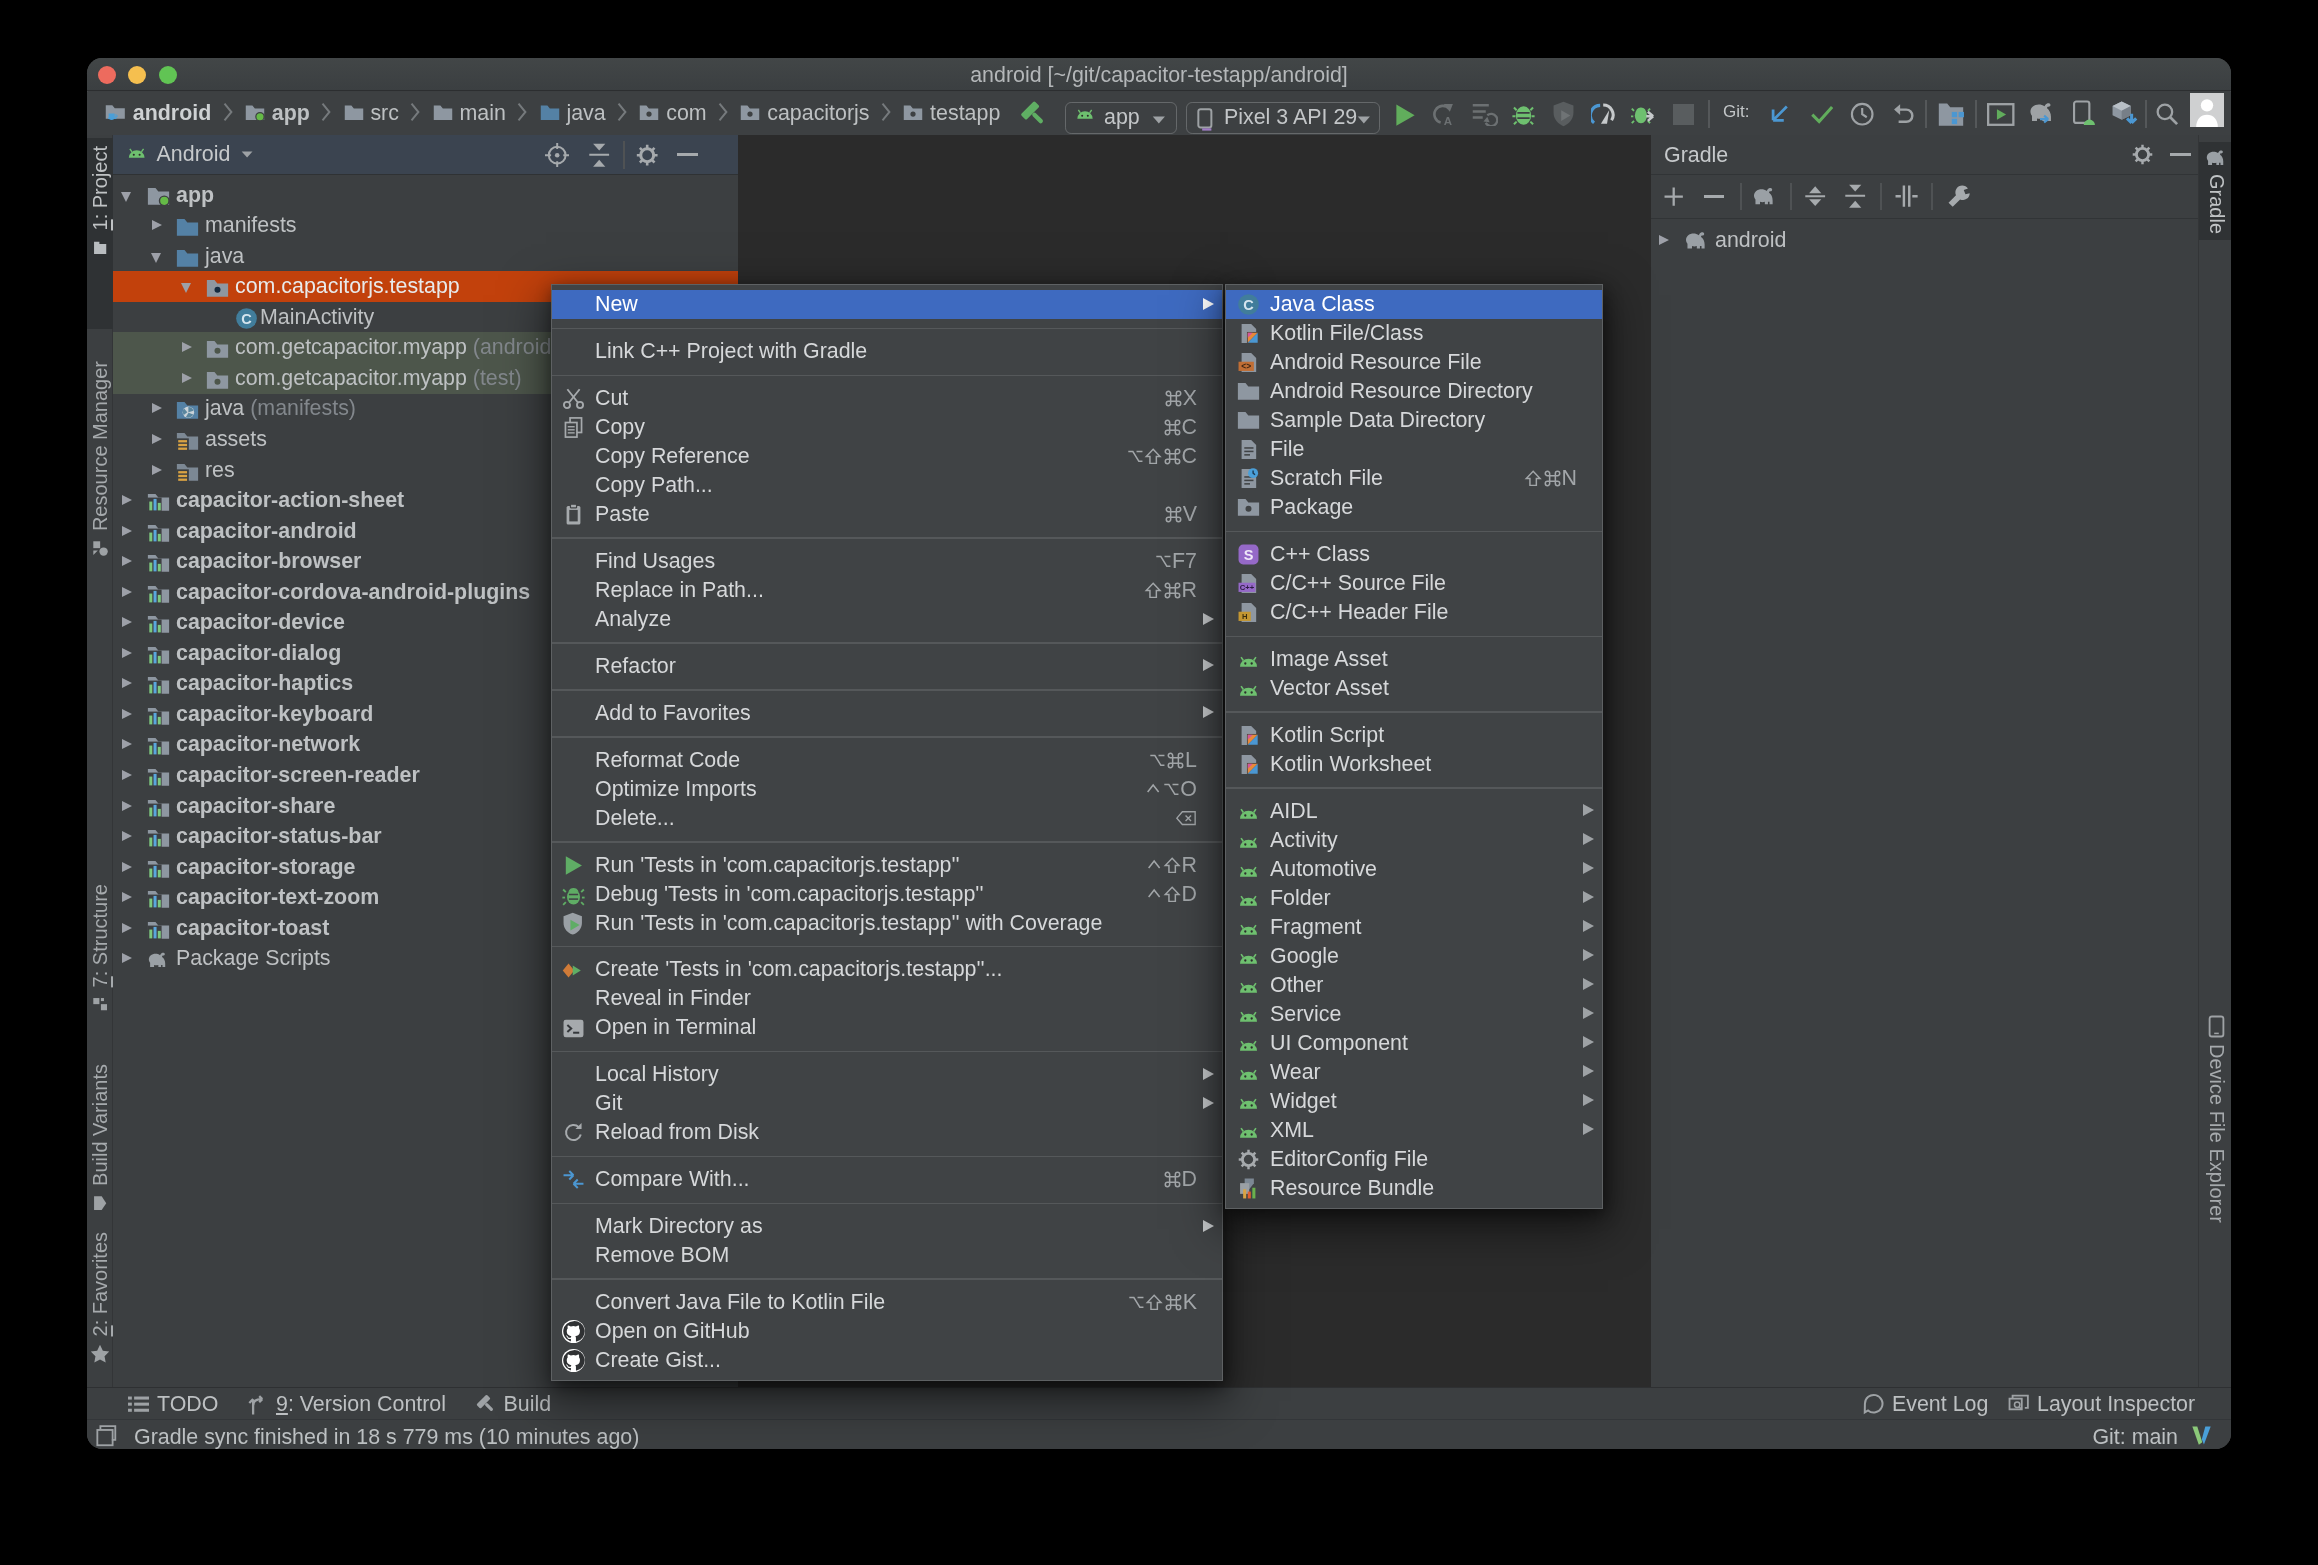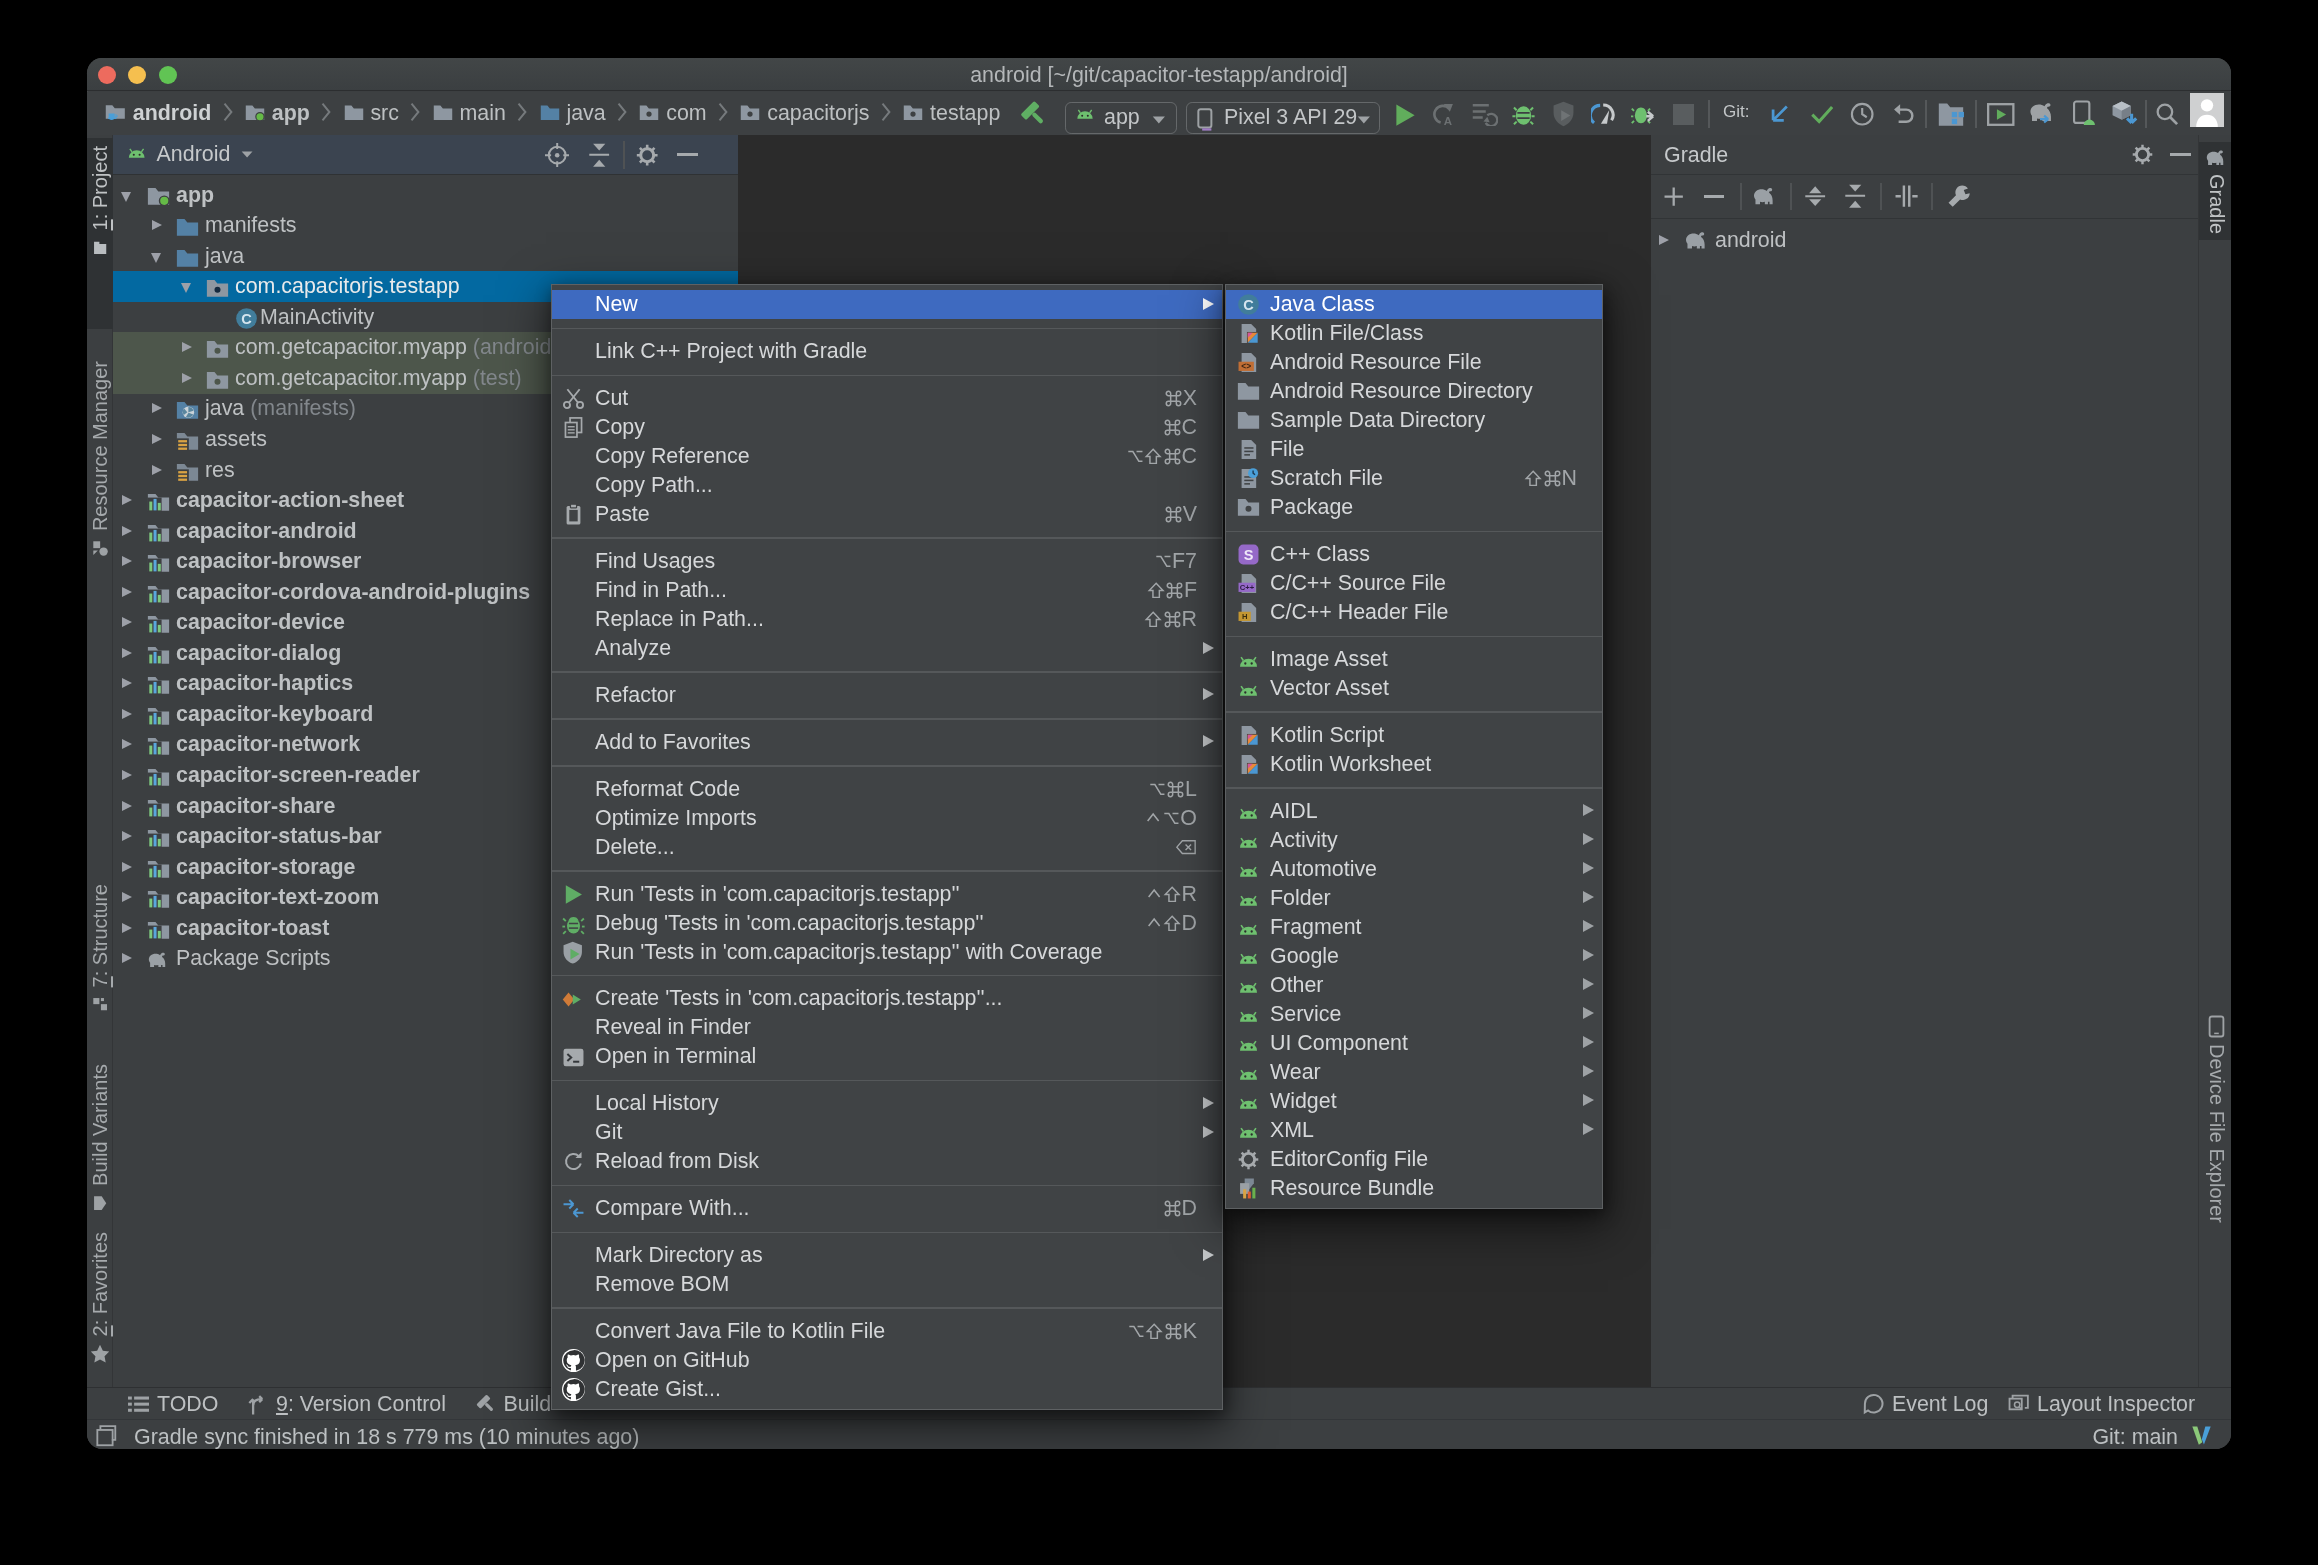--- a/index.html
+++ b/index.html
@@ -20,21 +20,21 @@
 .vlab{position:absolute;display:flex;flex-direction:column;align-items:center;color:#a6aaad;font-size:20px}
 .vtxt{writing-mode:vertical-rl;white-space:nowrap}
 .vflip{transform:rotate(180deg)}
 #project{position:absolute;left:26px;top:77px;width:625px;height:1252px;background:#3c3f41}
 #phead{position:absolute;left:0;top:0;width:625px;height:40px;background:#3b4450;display:flex;align-items:center;border-bottom:0.8px solid #2f3234}
 #ptree{position:absolute;left:0;top:40px;width:625px;height:1212px;overflow:hidden}
 .trow{position:absolute;left:0;width:625px;height:31px;line-height:31px;font-size:21.4px;color:#bec1c3;white-space:nowrap}
 .trow .ti{position:absolute;top:4.6px}
 .trow .tx{position:absolute;top:0}
 .gray{color:#82878c}
-.sel{background:#0369a1;color:#e8eaeb}
+.sel{background:#c2410c;color:#e8eaeb}
 .grn{background:#4d564b}
 #gradle{position:absolute;left:1564px;top:77px;width:547px;height:1252px;background:#3c3f41}
 #ghead{position:absolute;left:0;top:0;width:547px;height:40px;border-bottom:0.8px solid #313436;color:#c6c9cb;font-size:21.4px;line-height:40px}
 #gtools{position:absolute;left:0;top:40px;width:547px;height:44px;border-bottom:0.8px solid #313436}
 #todobar{position:absolute;left:0;top:1329px;width:2144px;height:32px;background:#3c3f41;border-top:0.8px solid #2e3032}
 .tbit{position:absolute;top:0;height:32px;display:flex;align-items:center;color:#bdc0c2;font-size:21.4px}
 .tbit svg{margin-right:7.6px}
 #statusbar{position:absolute;left:0;top:1361px;width:2144px;height:31px;background:#3c3f41;border-top:0.8px solid #333639;color:#bcc0c2;font-size:21.4px}
 #menu{position:absolute;left:464px;top:226px;width:672px;background:#404345;border:0.8px solid #5e6163;padding:5.3px 0;box-shadow:0 15.3px 42px 4.6px rgba(0,0,0,.5),2.3px 4.6px 15.3px rgba(0,0,0,.45)}
 #sub{position:absolute;left:1138px;top:226px;width:378px;background:#404345;border:0.8px solid #5e6163;padding:5.3px 0;box-shadow:0 15.3px 42px 4.6px rgba(0,0,0,.5),2.3px 4.6px 15.3px rgba(0,0,0,.45)}
@@ -804,29 +804,20 @@
           </svg>
           <span class="lt">V</span>
         </span></div>
     <div class="msep"></div>
     <div class="mi">Find Usages<span class="sc">
           <svg width="18.3" height="18.3" viewBox="0 0 20 20">
             <path d="M2.5 5h5L14 15.5h4M11.5 5h6.5" fill="none" stroke="#a2a6a9" stroke-width="1.6"></path>
           </svg>
           <span class="lt">F7</span>
         </span></div>
-    <div class="mi">Find in Path...<span class="sc">
-          <svg width="18.3" height="19" viewBox="0 0 20 20">
-            <path d="M10 2.2L17.5 10h-4v7.5h-7V10h-4z" fill="none" stroke="#a2a6a9" stroke-width="1.6"></path>
-          </svg>
-          <svg width="19" height="19" viewBox="0 0 20 20">
-            <path d="M7 7V4.8A2.3 2.3 0 1 0 4.7 7H7zm6 0h2.3A2.3 2.3 0 1 0 13 4.7V7zm-6 6H4.7A2.3 2.3 0 1 0 7 15.3V13zm6 0v2.3a2.3 2.3 0 1 0 2.3-2.3H13zM7 7h6v6H7z" fill="none" stroke="#a2a6a9" stroke-width="1.6"></path>
-          </svg>
-          <span class="lt">F</span>
-        </span></div>
     <div class="mi">Replace in Path...<span class="sc">
           <svg width="18.3" height="19" viewBox="0 0 20 20">
             <path d="M10 2.2L17.5 10h-4v7.5h-7V10h-4z" fill="none" stroke="#a2a6a9" stroke-width="1.6"></path>
           </svg>
           <svg width="19" height="19" viewBox="0 0 20 20">
             <path d="M7 7V4.8A2.3 2.3 0 1 0 4.7 7H7zm6 0h2.3A2.3 2.3 0 1 0 13 4.7V7zm-6 6H4.7A2.3 2.3 0 1 0 7 15.3V13zm6 0v2.3a2.3 2.3 0 1 0 2.3-2.3H13zM7 7h6v6H7z" fill="none" stroke="#a2a6a9" stroke-width="1.6"></path>
           </svg>
           <span class="lt">R</span>
         </span></div>
     <div class="mi">Analyze<span class="ar"></span></div>

